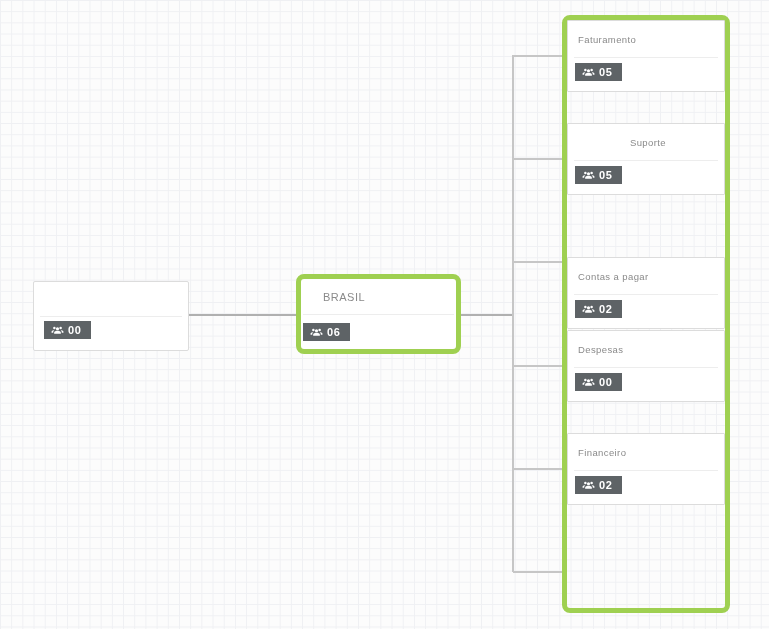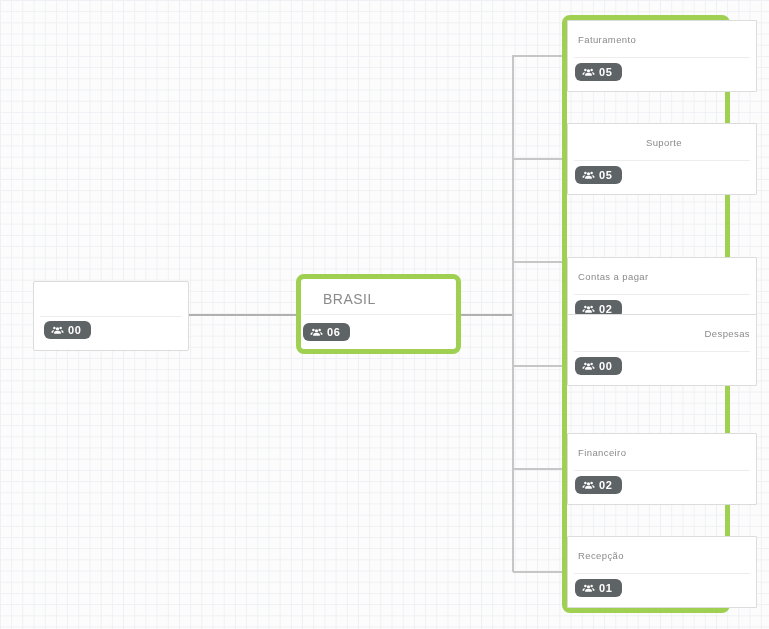--- a/index.html
+++ b/index.html
@@ -44,53 +44,53 @@
     white-space:nowrap;overflow:hidden;
   }
   .node .separator{
     position:absolute;top:50%;left:6px;right:6px;height:0;
     border-top:1px solid #ededed;
   }
   .badge{
     position:absolute;bottom:9px;left:7px;
     height:18px;display:inline-flex;align-items:center;gap:4px;
     background:var(--badge-bg);color:var(--badge-text);
-    border-radius:6px;padding:0 10px 0 7px;
+    border-radius:0;padding:0 10px 0 7px;
     font-size:11px;font-weight:bold;letter-spacing:.6px;
   }
   .badge svg{display:block;flex:0 0 auto;}
 
   
   .selected-node{
     position:absolute;left:296px;top:274px;
     width:165px;height:80px;
     border:5px solid var(--highlight-green);
     border-radius:8px;
     background:#ffffff;
   }
   .selected-node .node-label{
     position:absolute;top:12px;left:22px;
-    font-size:14px;letter-spacing:.5px;color:var(--label-text);
+    font-size:11px;letter-spacing:.5px;color:var(--label-text);
   }
   .selected-node .separator{
     position:absolute;top:35px;left:2px;right:2px;height:0;
     border-top:1px solid #ededed;
   }
   .selected-node .badge{left:2px;bottom:8px;margin-top:32px;}
 
   
   .children-group{
     position:absolute;left:562px;top:15px;
     width:168px;height:598px;
     border:5px solid var(--highlight-green);
     border-radius:8px;
     background:transparent;
   }
   .children-group .child-node{
-    position:absolute;left:0;width:190px;height:72px;
+    position:absolute;left:0;width:158px;height:72px;
     background:#ffffff;border:1px solid var(--node-border);
     border-radius:1px;
   }
   .child-node .node-label{
     position:absolute;top:13px;left:10px;right:6px;
     font-size:9.5px;letter-spacing:.4px;color:var(--label-text);
     white-space:nowrap;overflow:hidden;
   }
   .child-node .separator{
     position:absolute;top:36px;left:6px;right:6px;height:0;
@@ -199,21 +199,21 @@
               <circle cx="17.8" cy="7.4" r="2.3"></circle>
               <circle cx="12" cy="8.8" r="2.9"></circle>
             <path d="M12 12.6c-2.6 0-6.2 1.1-6.2 3.3V18h12.4v-2.1c0-2.2-3.6-3.3-6.2-3.3z"></path>
             <path d="M4.8 11.5C2.7 11.7 1 12.8 1 14.2V16h3.1v-1.4c0-1.1.6-2 1.7-2.7-.6-.3-1.3-.4-2-.4z"></path>
             <path d="M19.2 11.5c2.1.2 3.8 1.3 3.8 2.7V16h-3.1v-1.4c0-1.1-.6-2-1.7-2.7.6-.3 1.3-.4 2-.4z"></path>
           </svg>
         </span>
         <span>02</span>
       </div>
     </div>
-      <div class="child-node" style="top: 294px; text-align: right;">
+      <div class="child-node" style="top: 310px;">
       <div class="node-label">Despesas</div>
       <div class="separator"></div>
       <div class="badge">
         <span>
           <svg viewBox="0 0 24 24" width="13" height="13" fill="currentColor">
             <circle cx="6.2" cy="7.4" r="2.3"></circle>
               <circle cx="17.8" cy="7.4" r="2.3"></circle>
               <circle cx="12" cy="8.8" r="2.9"></circle>
             <path d="M12 12.6c-2.6 0-6.2 1.1-6.2 3.3V18h12.4v-2.1c0-2.2-3.6-3.3-6.2-3.3z"></path>
             <path d="M4.8 11.5C2.7 11.7 1 12.8 1 14.2V16h3.1v-1.4c0-1.1.6-2 1.7-2.7-.6-.3-1.3-.4-2-.4z"></path>
@@ -233,32 +233,15 @@
               <circle cx="17.8" cy="7.4" r="2.3"></circle>
               <circle cx="12" cy="8.8" r="2.9"></circle>
             <path d="M12 12.6c-2.6 0-6.2 1.1-6.2 3.3V18h12.4v-2.1c0-2.2-3.6-3.3-6.2-3.3z"></path>
             <path d="M4.8 11.5C2.7 11.7 1 12.8 1 14.2V16h3.1v-1.4c0-1.1.6-2 1.7-2.7-.6-.3-1.3-.4-2-.4z"></path>
             <path d="M19.2 11.5c2.1.2 3.8 1.3 3.8 2.7V16h-3.1v-1.4c0-1.1-.6-2-1.7-2.7.6-.3 1.3-.4 2-.4z"></path>
           </svg>
         </span>
         <span>02</span>
       </div>
     </div>
-      <div class="child-node" style="top: 516px;">
-      <div class="node-label">Recepção</div>
-      <div class="separator"></div>
-      <div class="badge">
-        <span>
-          <svg viewBox="0 0 24 24" width="13" height="13" fill="currentColor">
-            <circle cx="6.2" cy="7.4" r="2.3"></circle>
-              <circle cx="17.8" cy="7.4" r="2.3"></circle>
-              <circle cx="12" cy="8.8" r="2.9"></circle>
-            <path d="M12 12.6c-2.6 0-6.2 1.1-6.2 3.3V18h12.4v-2.1c0-2.2-3.6-3.3-6.2-3.3z"></path>
-            <path d="M4.8 11.5C2.7 11.7 1 12.8 1 14.2V16h3.1v-1.4c0-1.1.6-2 1.7-2.7-.6-.3-1.3-.4-2-.4z"></path>
-            <path d="M19.2 11.5c2.1.2 3.8 1.3 3.8 2.7V16h-3.1v-1.4c0-1.1-.6-2-1.7-2.7.6-.3 1.3-.4 2-.4z"></path>
-          </svg>
-        </span>
-        <span>01</span>
-      </div>
-    </div>
     </div>
 
 </div>
 
 </body></html>

